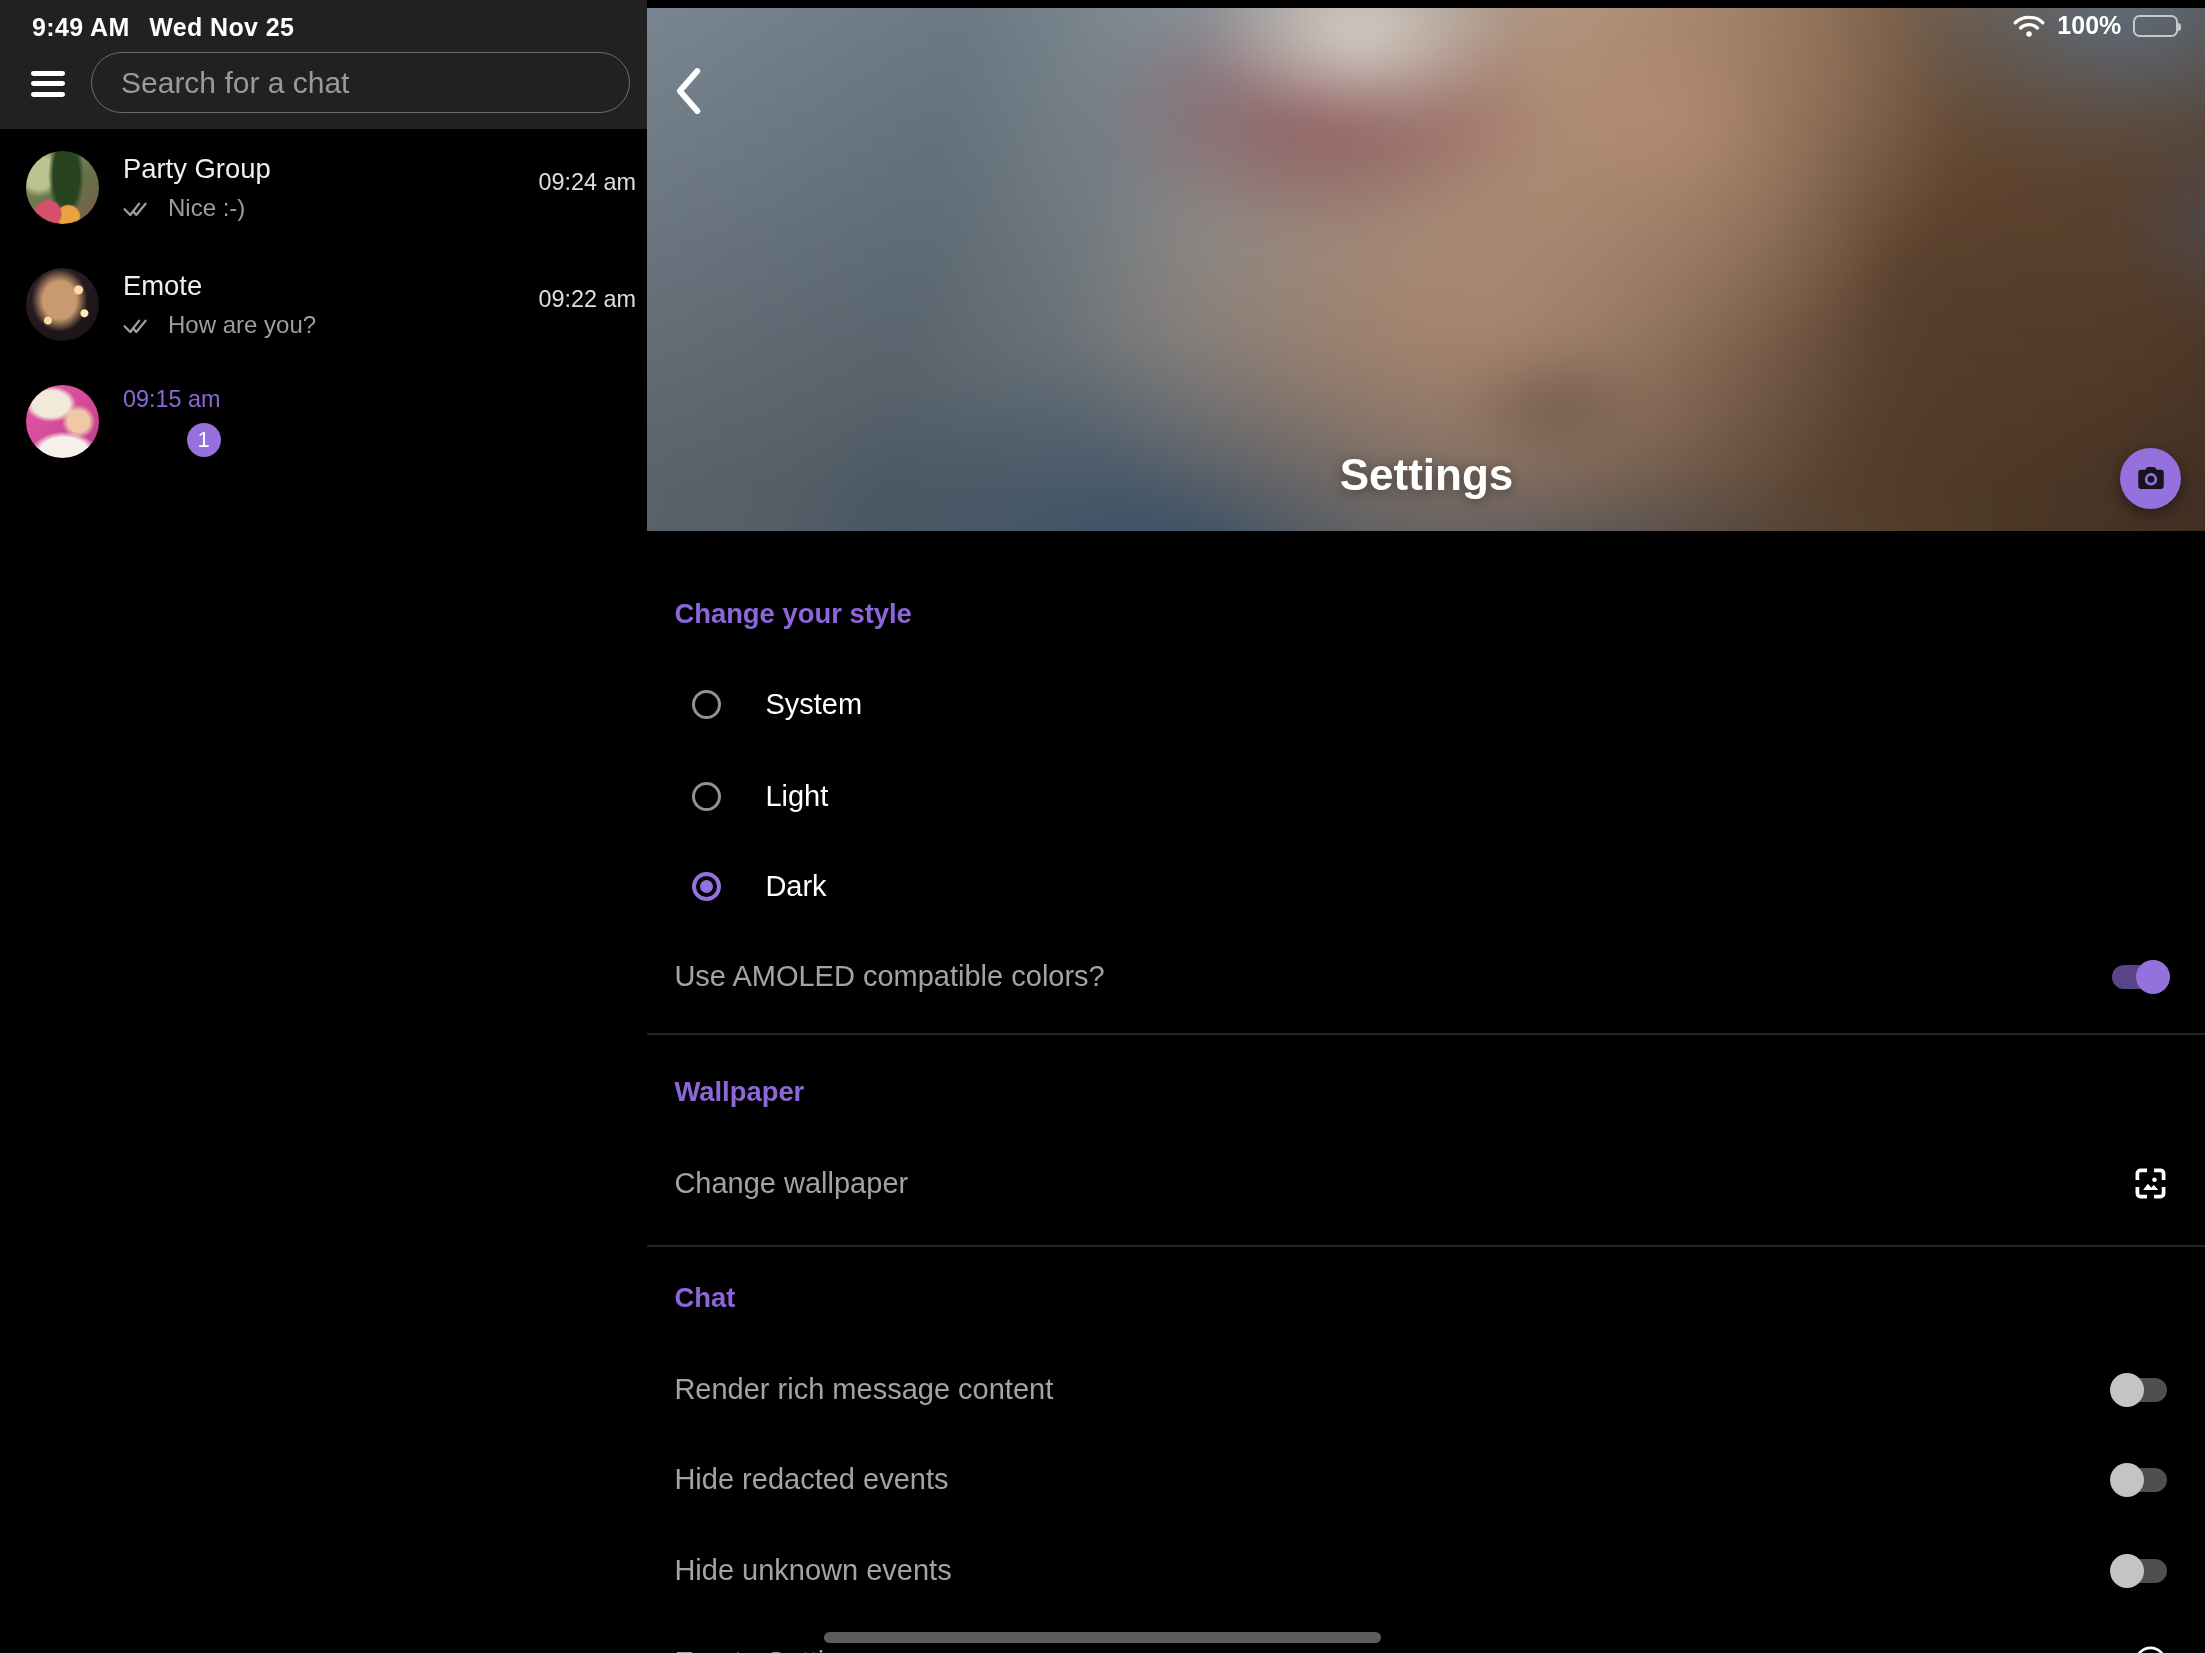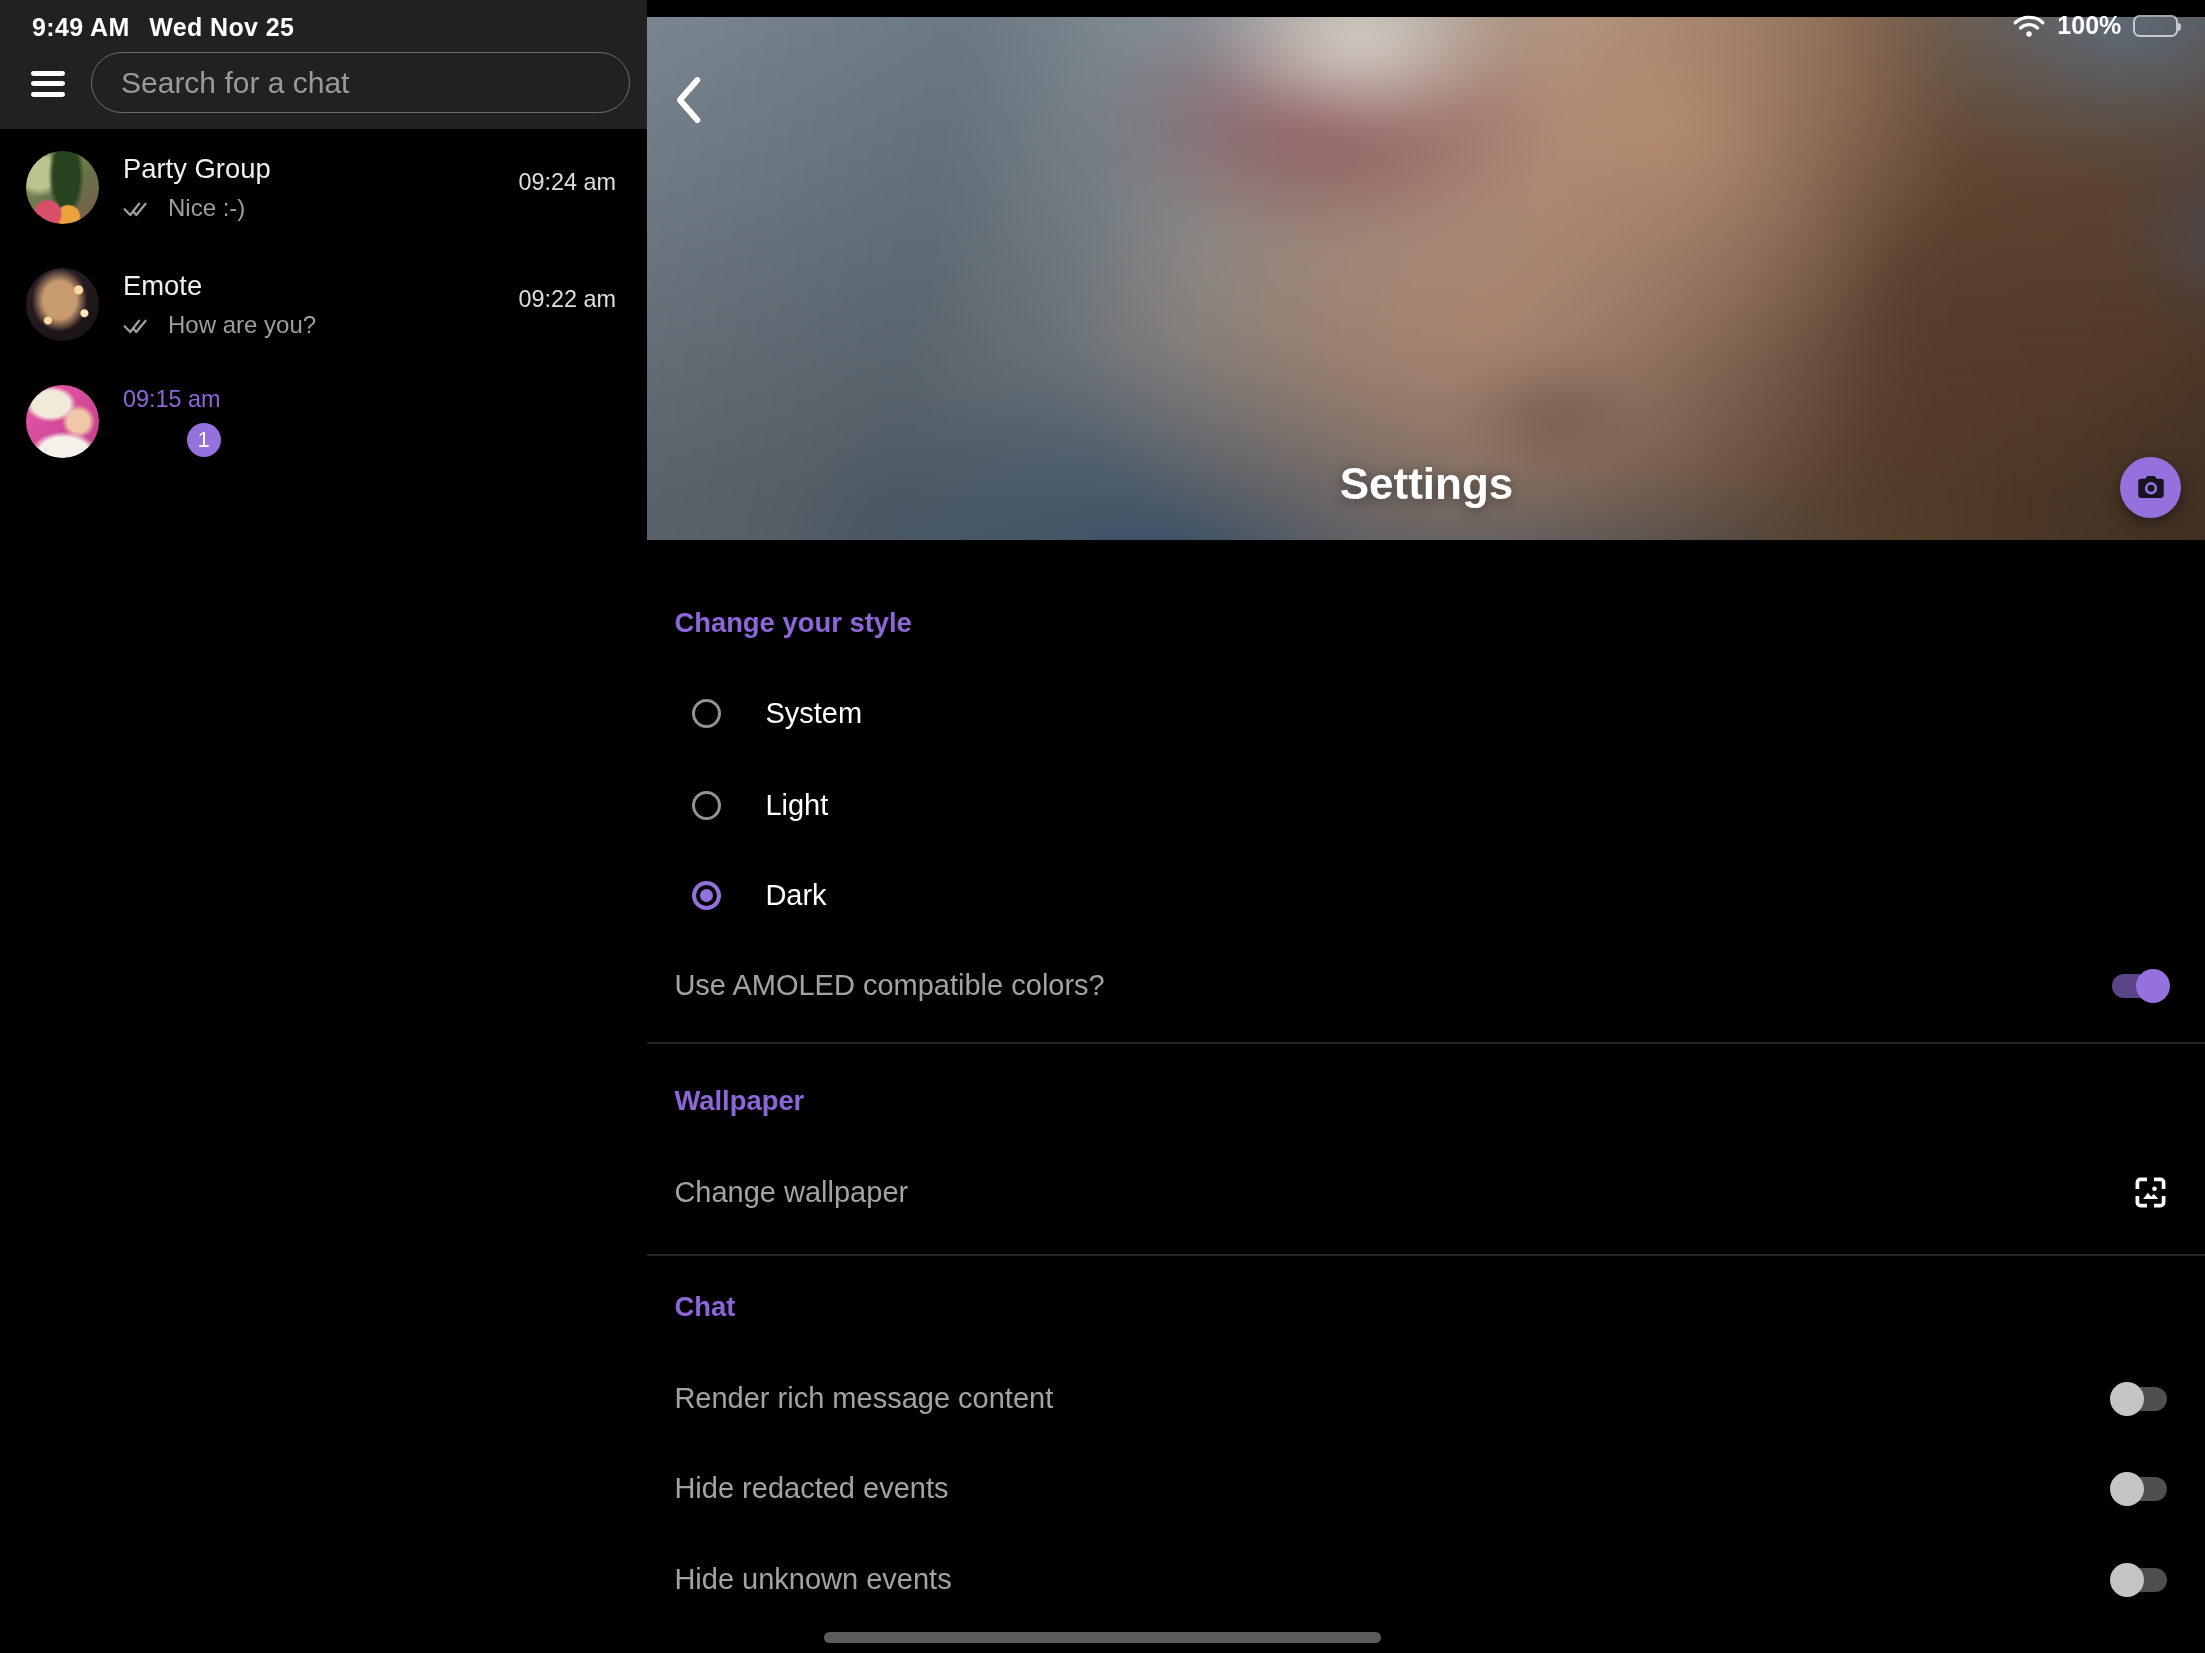--- a/index.html
+++ b/index.html
@@ -14,21 +14,21 @@
   .status-left .date { margin-left:19.4px; }
   .menu-btn { position:absolute; left:24px; top:68px; width:47px; height:32px; background:none; border:none; cursor:pointer; }
   .menu-icon { display:block; width:34px; height:26px; margin:0 auto; }
   .menu-icon i { display:block; width:34px; height:4.8px; border-radius:2.4px; background:#fff; margin-bottom:5.7px; }
   .search-input { position:absolute; left:91px; top:52px; width:539px; height:61px; border-radius:31px;
     border:1.6px solid #6c6c6c; background:transparent; outline:none; color:#ddd; font-size:30px; padding:5px 29px;
     font-family:inherit; }
   .search-input::placeholder { color:#9a9a9a; }
 
   .chat-list { position:absolute; left:0; top:129px; width:647px; bottom:0; background:#000; }
-  .chat-item { position:relative; height:117px; display:flex; align-items:center; padding:0 31px 0 26px; cursor:pointer; }
+  .chat-item { position:relative; height:117px; display:flex; align-items:center; padding:0 11px 0 26px; cursor:pointer; }
   .avatar { width:73px; height:73px; border-radius:50%; flex:none; margin-right:24px; overflow:hidden; }
   .av-party { background:
       radial-gradient(21px 21px at 30% 86%, #d84f6a 0 60%, rgba(216,79,106,0) 70%),
       radial-gradient(18px 18px at 58% 90%, #e8a33f 0 60%, rgba(232,163,63,0) 70%),
       radial-gradient(24px 57px at 55% 34%, #27441f 0 55%, rgba(39,68,31,0) 75%),
       radial-gradient(32px 32px at 18% 30%, #b9c48e 0 50%, rgba(185,196,142,0) 75%),
       linear-gradient(140deg, #8a9660 0%, #66734a 55%, #7d5a4a 100%); }
   .av-linus { background:
       radial-gradient(6.5px 6.5px at 72% 30%, #ffd9a0 0 60%, rgba(255,217,160,0) 80%),
       radial-gradient(5.7px 5.7px at 80% 62%, #ffe7b8 0 60%, rgba(255,231,184,0) 80%),
@@ -45,21 +45,21 @@
   .msg-row { display:flex; align-items:center; gap:16px; }
   .msg-row svg { flex:none; }
   .chat-msg { font-size:24px; color:var(--muted-text,#9e9e9e); }
   .chat-meta { display:flex; flex-direction:column; align-items:flex-end; justify-content:center; }
   .chat-time { font-size:23.4px; color:#dedede; margin-bottom:10.5px; }
   .chat-time.accented { color:var(--accent,#8d66d9); }
   .badge { width:34px; height:34px; border-radius:50%; background:var(--accent-bright,#9b7ce0);
     color:#fff; font-size:22px; display:flex; align-items:center; justify-content:center; }
 
   
-  .main { position:absolute; left:647px; top:17px; width:1559px; height:1398px; background:#000; }
+  .main { position:absolute; left:647px; top:8px; width:1559px; height:1398px; background:#000; }
   .header-photo { position:absolute; left:0; top:0; width:1559px; height:523px; overflow:hidden; }
   .photo-blur { position:absolute; left:-65px; top:-65px; right:-65px; bottom:-65px; filter:blur(21px);
     background:
       radial-gradient(226px 137px at 46% 14%, rgba(242,236,224,.95), rgba(242,236,224,0) 70%),
       radial-gradient(347px 186px at 44% 26%, rgba(164,84,92,.7), rgba(164,84,92,0) 70%),
       radial-gradient(581px 420px at 53% 58%, #d8ab8e, rgba(216,171,142,0) 72%),
       radial-gradient(420px 347px at 64% 28%, rgba(206,161,130,.9), rgba(206,161,130,0) 70%),
       radial-gradient(137px 81px at 57% 70%, rgba(12,9,8,.85), rgba(12,9,8,0) 70%),
       radial-gradient(743px 581px at 84% 55%, #6d4e35, rgba(109,78,53,0) 75%),
       radial-gradient(347px 242px at 91% 12%, rgba(95,145,190,.85), rgba(95,145,190,0) 70%),

